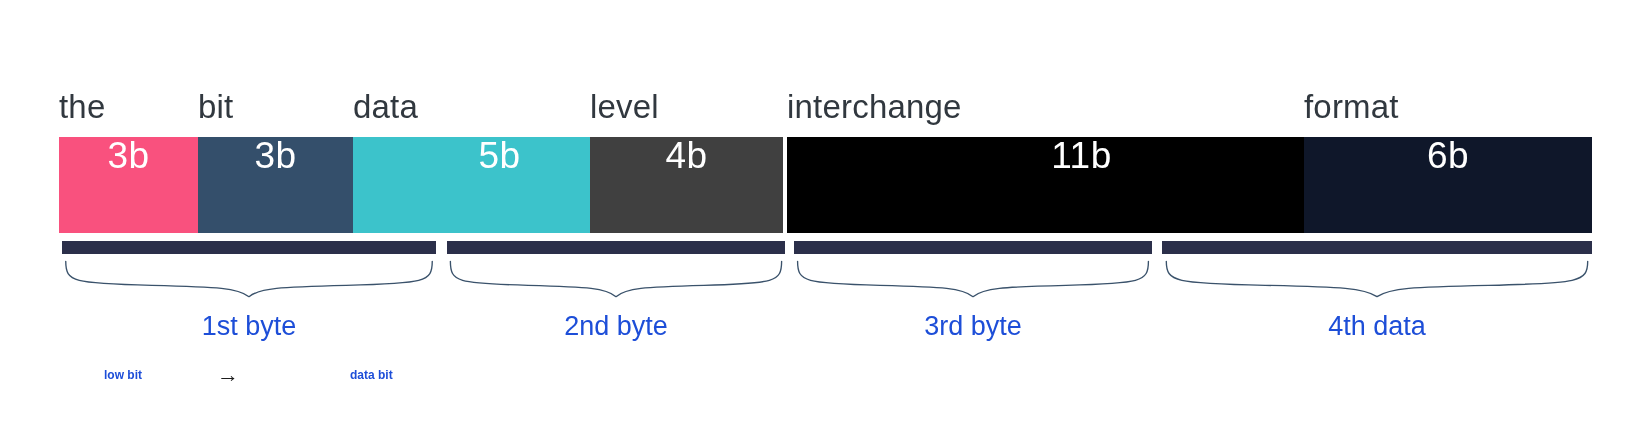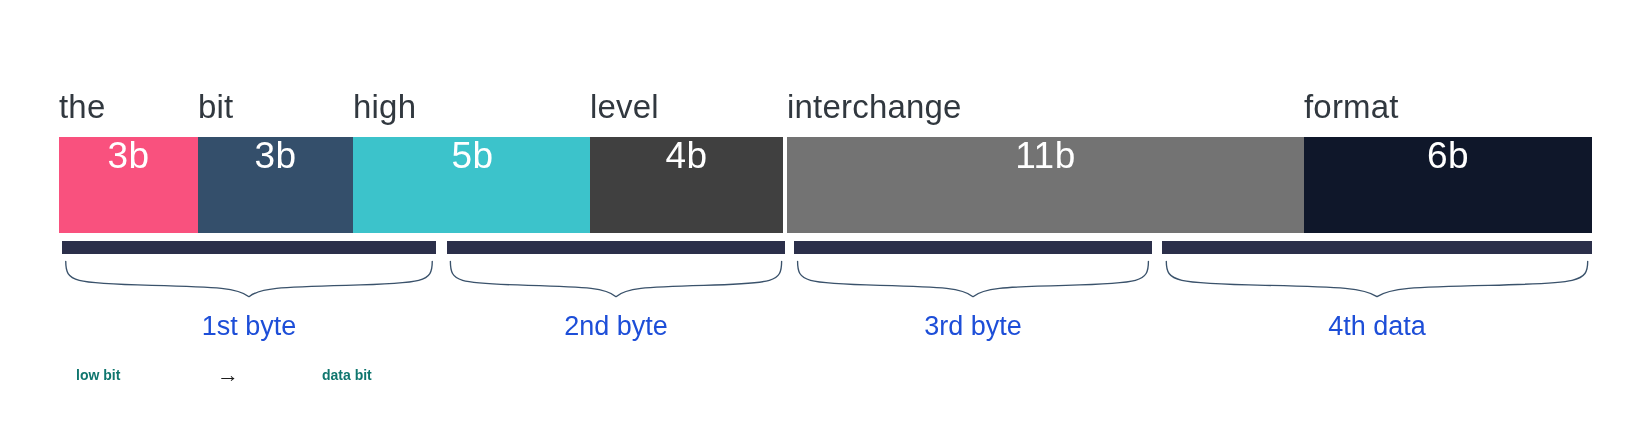--- a/index.html
+++ b/index.html
@@ -83,64 +83,65 @@
     color: #1d4ed8;
     white-space: nowrap;
   }
 
   
   .legend-text {
     position: absolute;
     top: 362px;
     height: 26px;
     line-height: 26px;
-    font-size: 14px;
+    font-size: 12px;
     font-weight: 700;
-    color: #0f766e;
+    color: #1d4ed8;
     white-space: nowrap;
+    margin-left: 28px;
   }
   .legend-arrow {
     position: absolute;
     top: 362px;
     height: 26px;
     line-height: 26px;
     font-size: 22px;
     font-weight: 700;
     color: #1c1c1c;
     text-align: center;
   }
 </style>
 </head>
 <body>
 
 <div id="stage">
 
   <div id="field-labels">
       <div class="field-label" style="left: 59px; width: 139px;">the</div>
       <div class="field-label" style="left: 198px; width: 155px;">bit</div>
-      <div class="field-label" style="left: 353px; width: 237px;">high</div>
+      <div class="field-label" style="left: 353px; width: 237px;">data</div>
       <div class="field-label" style="left: 590px; width: 193px;">level</div>
       <div class="field-label" style="left: 787px; width: 517px;">interchange</div>
       <div class="field-label" style="left: 1304px; width: 288px;">format</div>
     </div>
 
   <div class="bitbar" id="bitbar">
       <div class="field-block" style="left: 59px; width: 139px; background: rgb(249, 81, 126);">
         <span class="field-size">3b</span>
       </div>
       <div class="field-block" style="left: 198px; width: 155px; background: rgb(52, 79, 107);">
         <span class="field-size">3b</span>
       </div>
-      <div class="field-block" style="left: 353px; width: 239px; background: rgb(60, 195, 203);">
+      <div class="field-block" style="left: 353px; width: 239px; background: rgb(60, 195, 203); padding-left: 27px;">
         <span class="field-size">5b</span>
       </div>
       <div class="field-block" style="left: 590px; width: 193px; background: #404040;">
         <span class="field-size">4b</span>
       </div>
-      <div class="field-block" style="left: 787px; width: 517px; background: #737373;">
+      <div class="field-block" style="left: 787px; width: 517px; background: #000000; padding-left: 36px;">
         <span class="field-size">11b</span>
       </div>
       <div class="field-block" style="left: 1304px; width: 288px; background: #0f172a;">
         <span class="field-size">6b</span>
       </div>
     </div>
 
   <div id="byte-rules">
       <div class="byte-rule" style="left: 62px; width: 374px; background: rgb(43, 47, 74);"></div>
       <div class="byte-rule" style="left: 447px; width: 338px; background: rgb(43, 47, 74);"></div>

